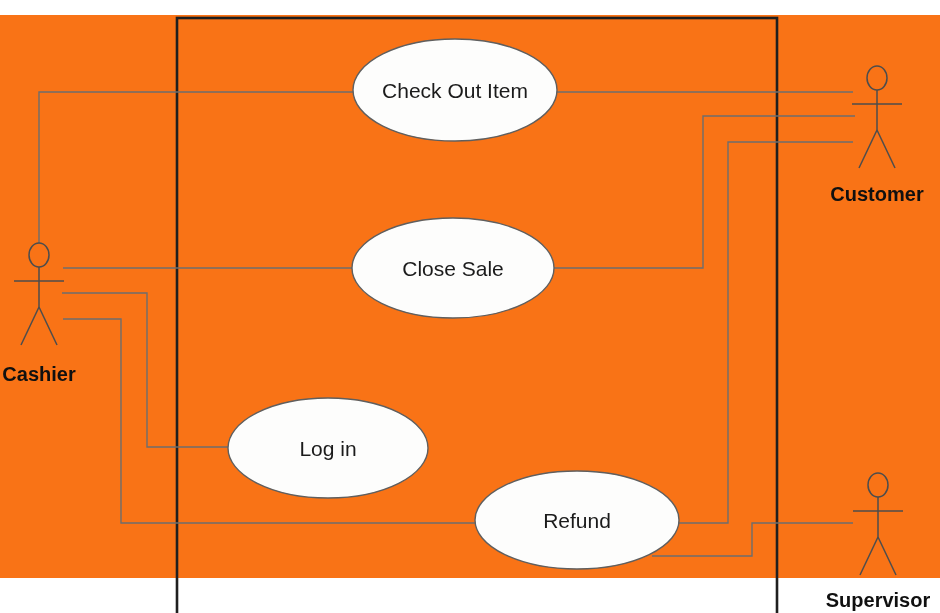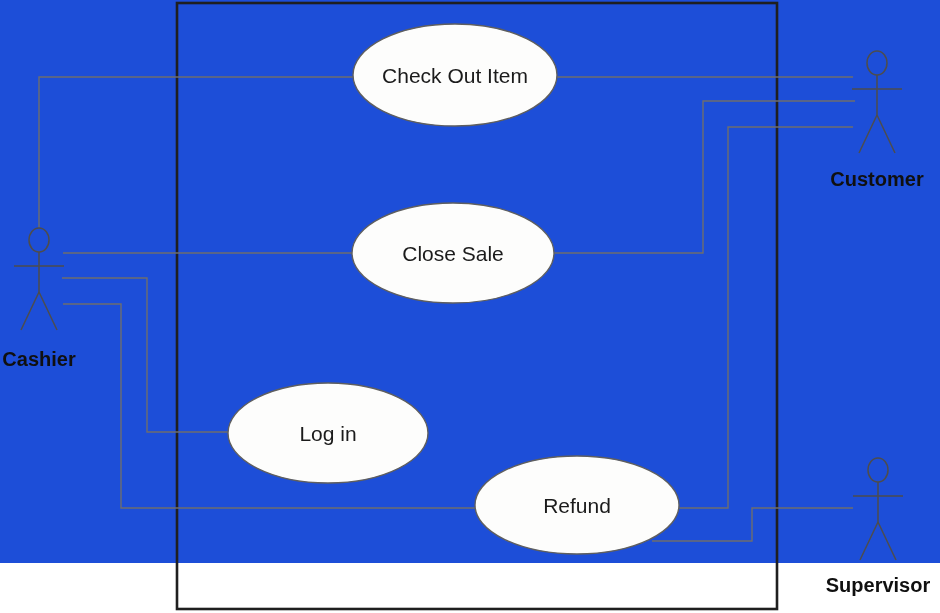--- a/index.html
+++ b/index.html
@@ -1,16 +1,16 @@
 <!DOCTYPE html>
 <html><head>
 <meta charset="utf-8">
 <style>
   html,body{margin:0;padding:0;width:940px;height:613px;background:#ffffff;overflow:hidden;}
-  .stage{position:relative;width:940px;height:563px;background:#1d4ed8;}
+  .stage{position:relative;width:940px;height:563px;background:#f97316;margin-top:15px;}
   svg{display:block;}
   .uc-label{font-family:"Liberation Sans",sans-serif;font-size:21px;font-weight:400;fill:#1b1b1b;}
   .actor-label{font-family:"Liberation Sans",sans-serif;font-size:20px;font-weight:700;fill:#101010;}
 </style>
 </head>
 <body>
 
 <div class="stage">
   <svg id="diagram" width="940" height="613" viewBox="0 0 940 613">
     <g id="g-boundary">

